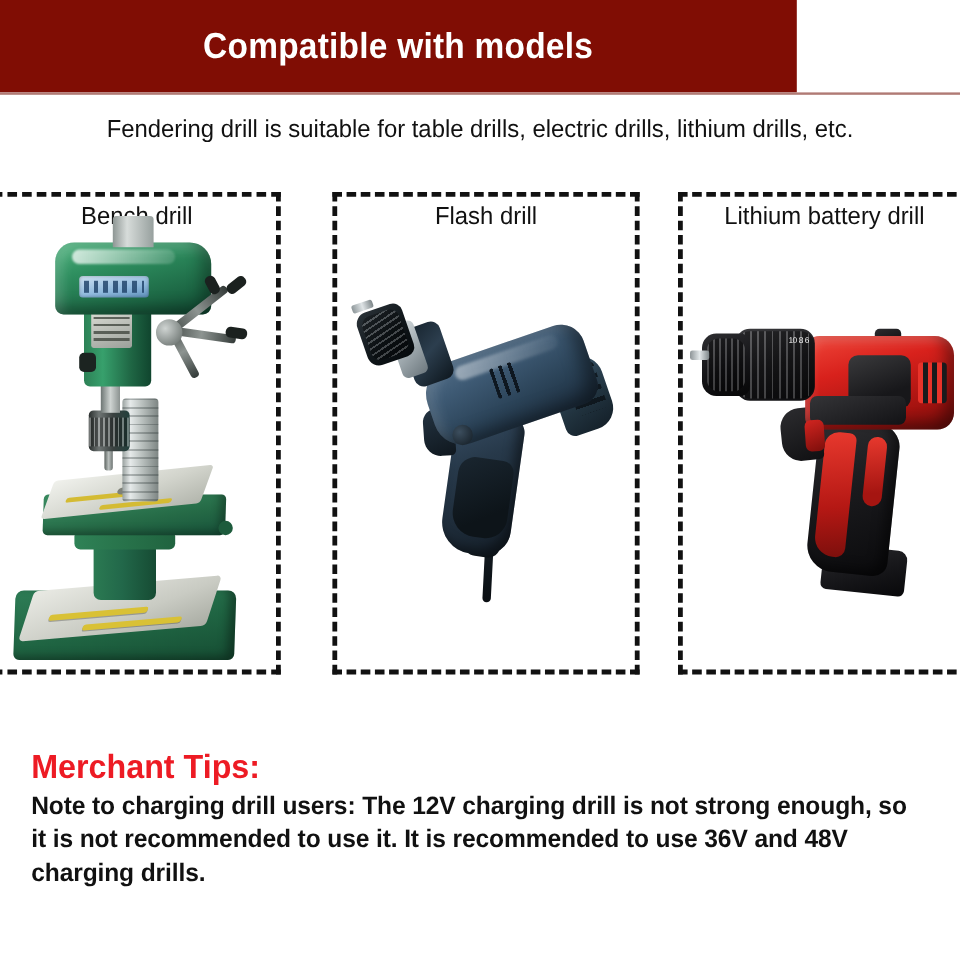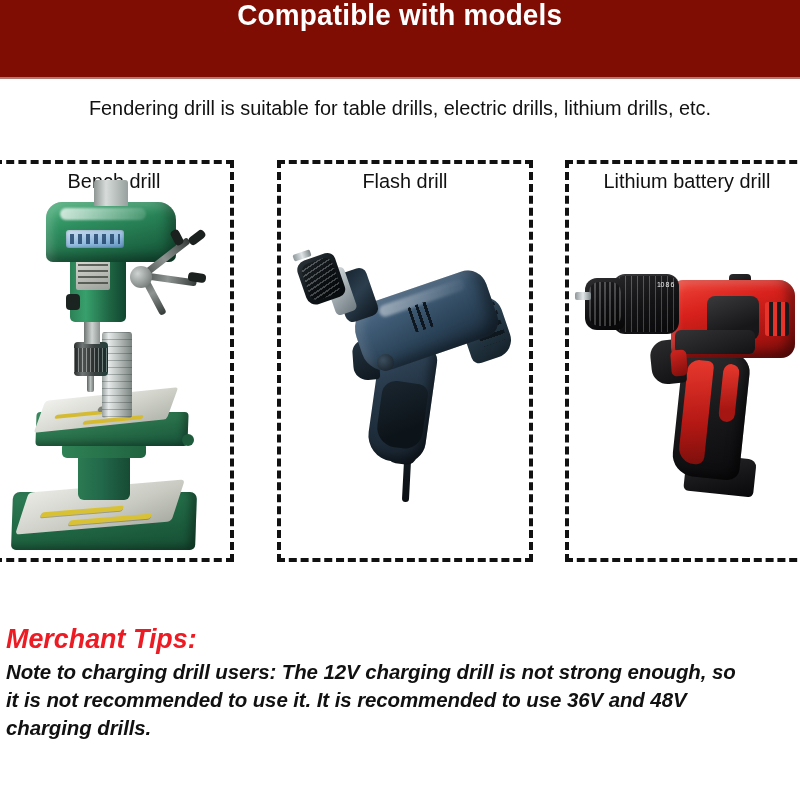--- a/index.html
+++ b/index.html
@@ -16,24 +16,25 @@
     position: relative;
     width: 800px;
     height: 800px;
     background: #ffffff;
   }
 
   
   .banner {
     position: absolute;
     left: 0; top: 0;
-    width: 800px;
+    width: 664px;
     height: 77px;
     background: #800d04;
     display: flex;
+    align-items: center;
     justify-content: center;
   }
   .banner-title {
     color: #ffffff;
     font-size: 30px;
     font-weight: bold;
     letter-spacing: 0.2px;
     line-height: 1;
     transform: scaleX(0.93);
   }
@@ -544,21 +545,21 @@
   }
   .ld-battery-red {
     position: absolute; left: 112px; top: 216px;
     width: 46px; height: 10px;
     background: linear-gradient(90deg, #d8241e, #8d110e);
     border-radius: 3px;
     transform: rotate(6deg);
   }
 
   
-  .tips { position: absolute; left: 6px; top: 624px; width: 770px; font-style: italic; }
+  .tips { position: absolute; left: 26px; top: 624px; width: 770px; }
   .tips-title {
     font-size: 28px;
     font-weight: bold;
     color: #ed1b24;
     line-height: 1.08;
     transform: scaleX(0.96);
     transform-origin: left center;
   }
   .tips-body {
     margin-top: 4px;

